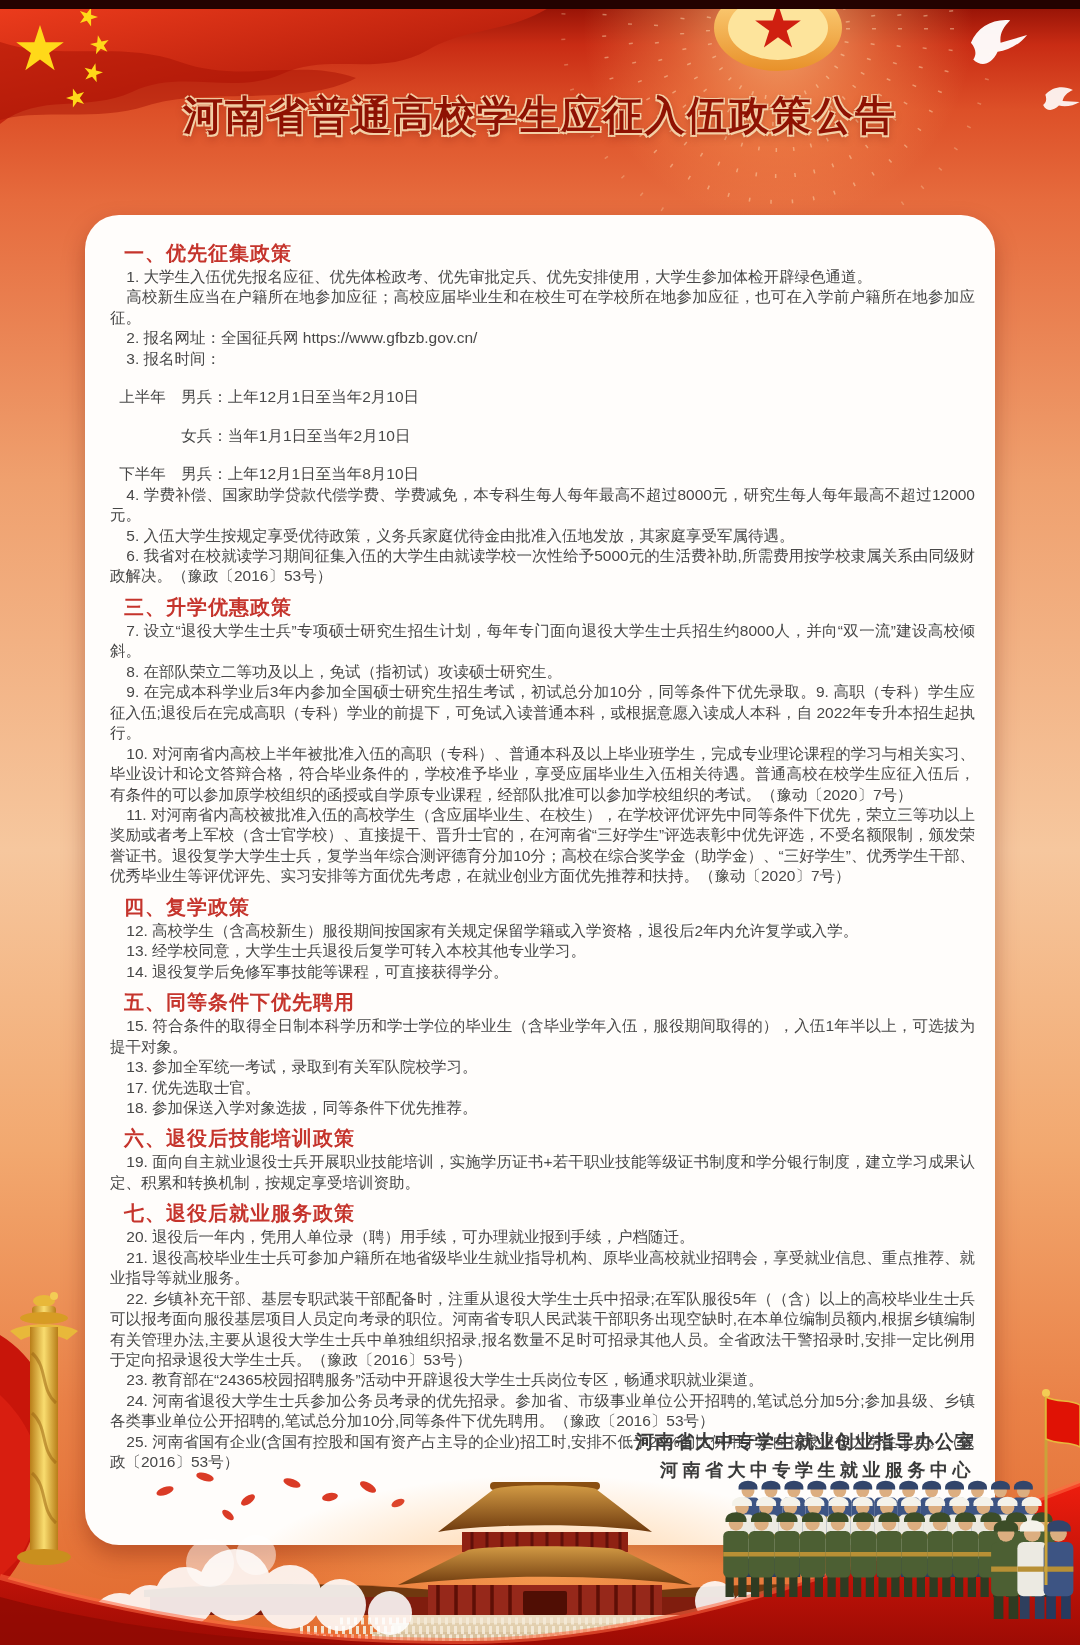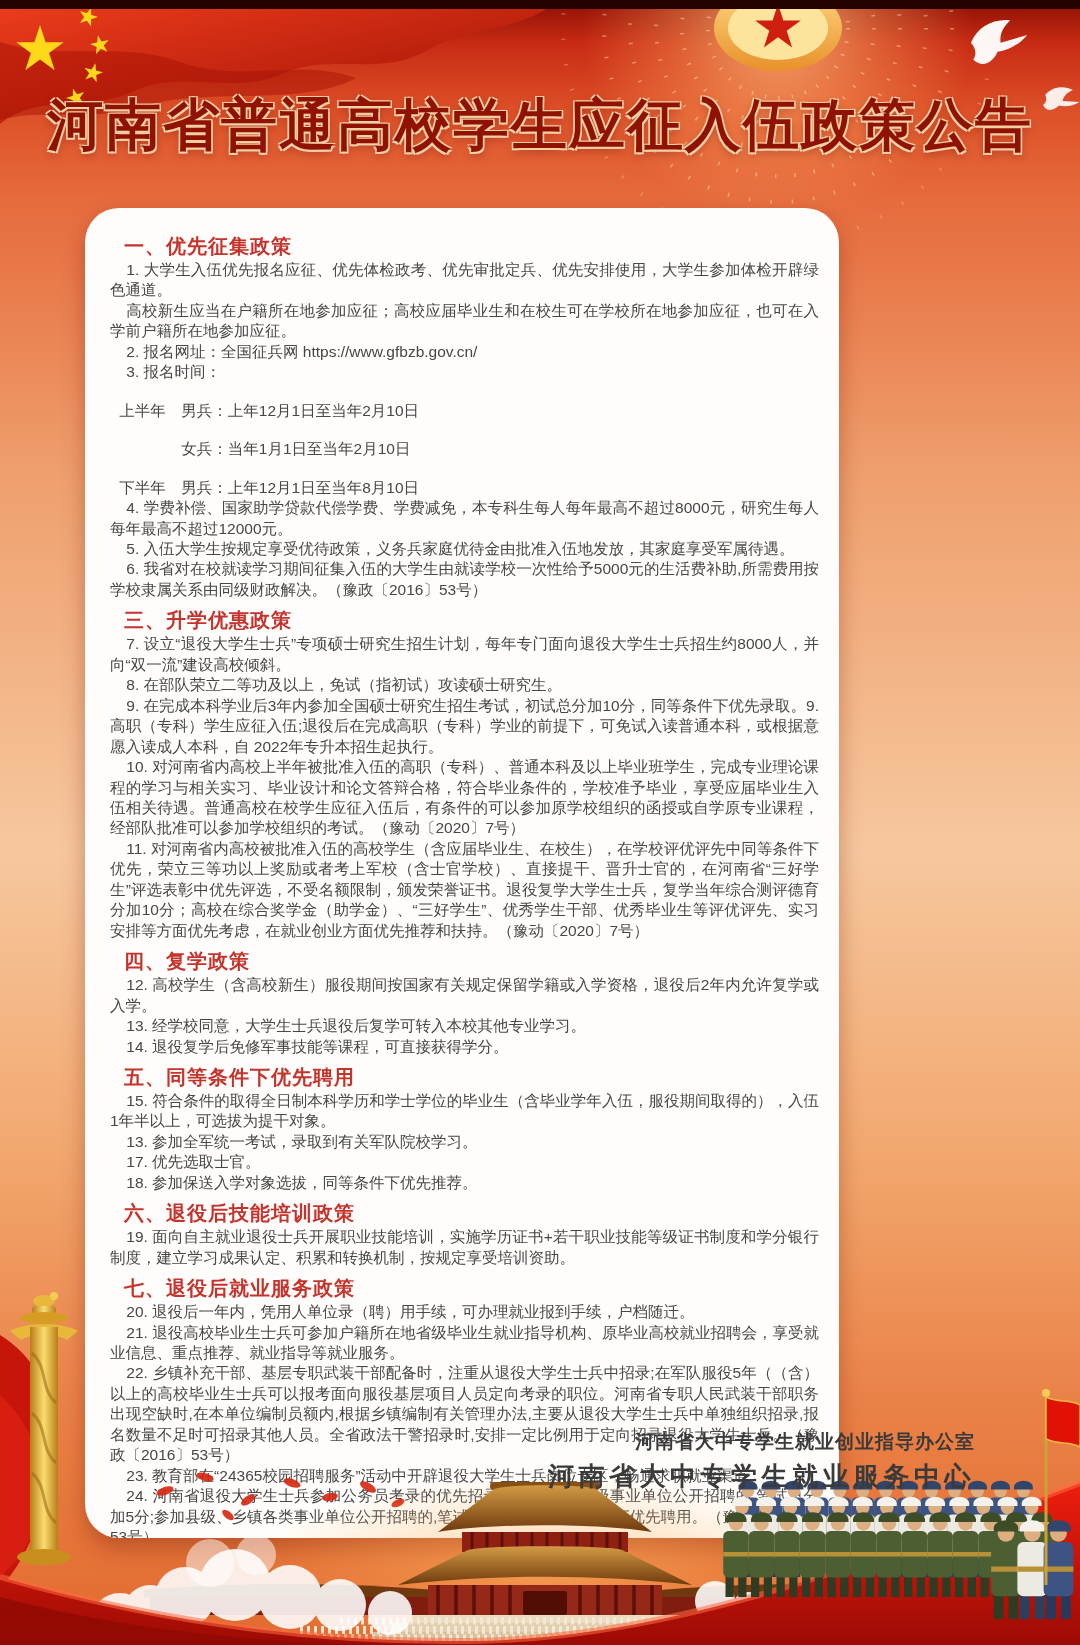--- a/index.html
+++ b/index.html
@@ -6,34 +6,34 @@
   .poster{
     position:relative;width:1080px;height:1645px;overflow:hidden;
     font-family:"Liberation Sans","DejaVu Sans",sans-serif;
     background:linear-gradient(180deg,#8e0f04 0px,#c92c14 45px,#dd5028 110px,#e66b3d 200px,
       #efa06e 480px,#f6c79e 850px,#f2a86f 1150px,#ea8248 1400px,#e26a2e 1645px);
   }
   .top-bar{position:absolute;top:0;left:0;width:1080px;height:9px;background:#230200;z-index:4;}
   .top-deco{position:absolute;top:0;left:0;z-index:1;}
   .title{
     position:absolute;top:88px;left:0;width:1080px;text-align:center;z-index:3;
-    font-size:56px;font-weight:800;letter-spacing:2px;color:#8f1203;margin:0;
+    font-size:40px;font-weight:800;letter-spacing:2px;color:#8f1203;margin:0;
     text-shadow:1.5px 1.5px 0 #f3cfa6,-1.5px -1.5px 0 #f3cfa6,1.5px -1.5px 0 #f3cfa6,-1.5px 1.5px 0 #f3cfa6,0 4px 8px rgba(90,10,0,.35);
   }
   .card{
-    position:absolute;left:85px;top:208px;width:754px;height:1330px;z-index:2;
+    position:absolute;left:85px;top:215px;width:910px;height:1330px;z-index:2;
     background:#fffdfb;border-radius:34px;box-shadow:0 10px 22px rgba(110,20,5,.35);
     padding:18px 20px 0 25px;box-sizing:border-box;overflow:hidden;
   }
   .sec-h{color:#c5342c;font-size:20px;line-height:1.2;font-weight:700;margin:8px 0 2px 14px;letter-spacing:1px;}
   .para{margin:0;font-size:15.5px;line-height:1.32;color:#474747;text-indent:1.05em;text-align:justify;}
   .sched{text-indent:0.6em;margin-top:18px;}
   .signature{position:absolute;right:105px;top:1428px;z-index:5;text-align:right;color:#3a3a3a;font-weight:700;}
   .sig-line1{font-size:19px;line-height:1.5;letter-spacing:1px;}
-  .sig-line2{font-size:26px;line-height:1.5;letter-spacing:4.5px;}
+  .sig-line2{font-size:18px;line-height:1.5;letter-spacing:4.5px;}
   .footer-deco{position:absolute;left:0;bottom:0;z-index:3;pointer-events:none;}
   svg{display:block;}
 </style>
 </head>
 <body>
 
 <div class="poster">
 
   <div class="top-bar"></div>
 

